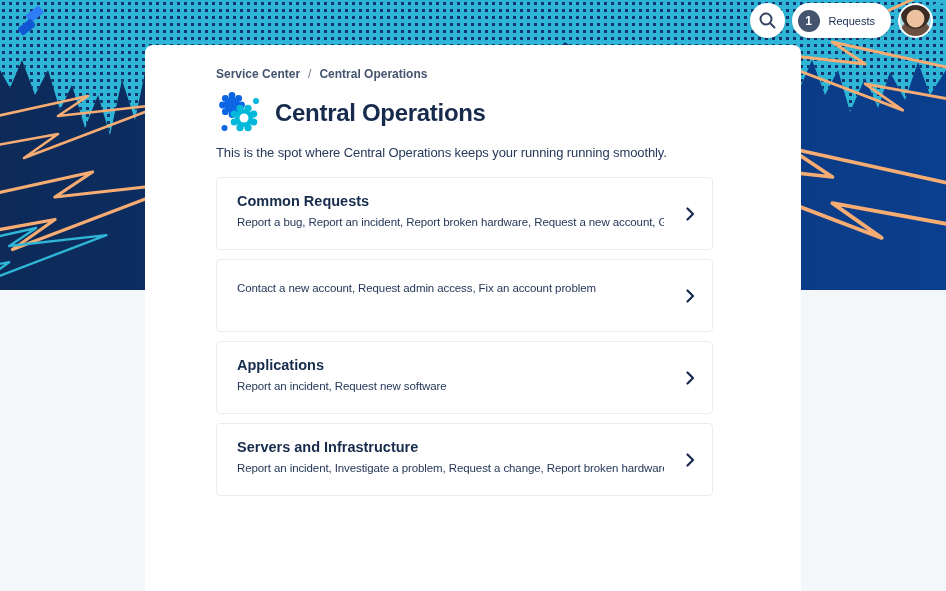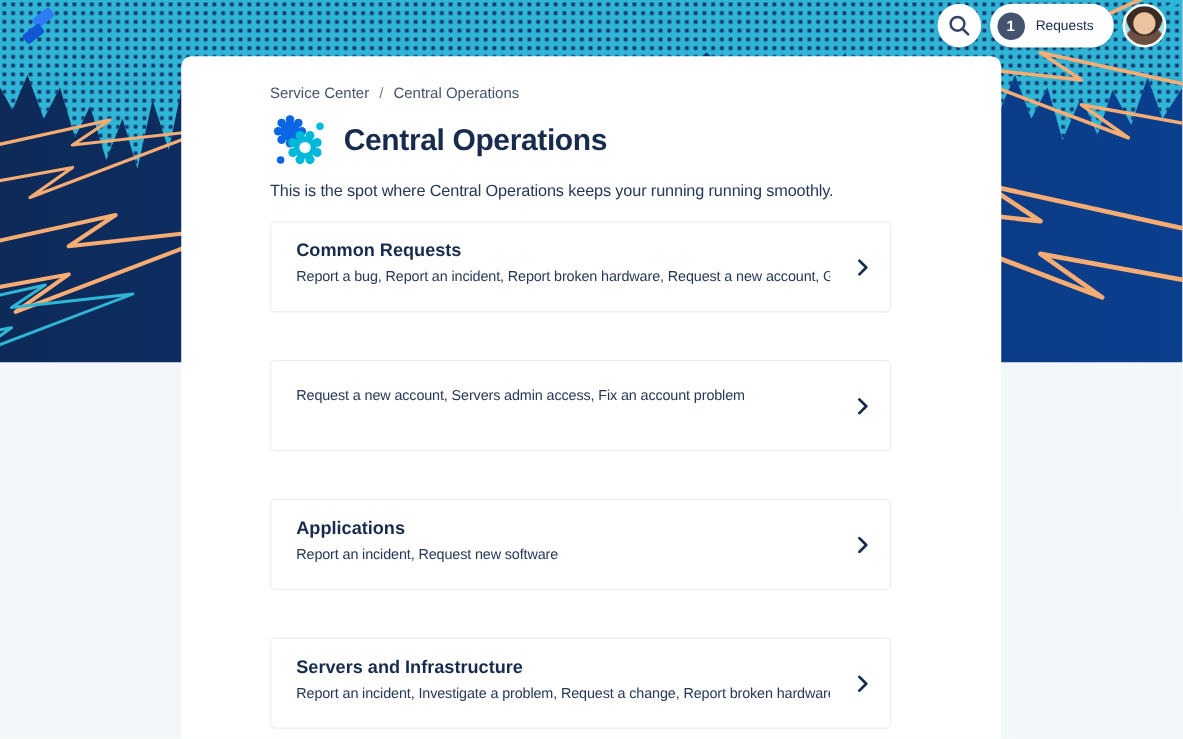--- a/index.html
+++ b/index.html
@@ -36,35 +36,35 @@
       linear-gradient(180deg,#8fd8e8 0%, #bfe8f0 100%);
   }
 
   
   .panel{
     position:absolute;left:145px;top:45px;width:656px;height:546px;z-index:2;
     background:#fff;border-radius:8px 8px 0 0;box-sizing:border-box;
     padding:22px 88px 0 71px;
   }
   .breadcrumb{display:flex;align-items:center;gap:8px;font-size:12px;color:#44546E;}
-  .breadcrumb a{color:#44546E;text-decoration:none;cursor:pointer;}
+  .breadcrumb a{color:#44546E;text-decoration:none;cursor:pointer;font-weight:bold;}
   .breadcrumb .sep{color:#6B778C;}
   .header-row{display:flex;align-items:center;gap:13px;margin-top:9px;}
   .project-logo{width:46px;height:46px;flex:0 0 auto;}
   h1{margin:0;font-size:24px;font-weight:600;letter-spacing:-0.3px;color:#172B4D;}
   .subtitle{margin:9px 0 0 0;font-size:13px;letter-spacing:-0.1px;color:#253858;}
 
   .section-heading{display:flex;align-items:center;gap:12px;margin-top:54px;}
   .section-heading h2{margin:0;font-size:14.5px;font-weight:700;color:#172B4D;}
 
   .cards{margin-top:17px;}
   .card{
     display:block;position:relative;width:497px;box-sizing:border-box;
     background:#FFFFFF;border:1px solid #EBECF0;border-radius:4px;
-    padding:15px 48px 15px 20px;margin-bottom:38px;min-height:73px;
+    padding:15px 48px 15px 20px;margin-bottom:9px;min-height:73px;
     text-decoration:none;color:inherit;cursor:pointer;
   }
   .card-title{font-size:14.5px;font-weight:600;color:#172B4D;}
   .card-desc{font-size:11.5px;letter-spacing:-0.1px;color:#253858;margin-top:7px;white-space:nowrap;overflow:hidden;}
   .chevron{position:absolute;right:17px;top:50%;transform:translateY(-50%);display:flex;}
 </style>
 </head>
 <body>
 
 <div class="banner">
@@ -171,21 +171,21 @@
       <div class="card-title">Common Requests</div>
       <div class="card-desc">Report a bug, Report an incident, Report broken hardware, Request a new account, Get help</div>
       <span class="chevron">
         <svg width="9" height="14" viewBox="0 0 9 14">
             <path d="M1.5,1.5 L7,7 L1.5,12.5" fill="none" stroke="#172B4D" stroke-width="2.2" stroke-linecap="round" stroke-linejoin="round"></path>
           </svg>
       </span>
     </a>
 
     <a class="card">
-      <div class="card-desc">Request a new account, Servers admin access, Fix an account problem</div>
+      <div class="card-desc">Contact a new account, Request admin access, Fix an account problem</div>
       <span class="chevron">
         <svg width="9" height="14" viewBox="0 0 9 14">
             <path d="M1.5,1.5 L7,7 L1.5,12.5" fill="none" stroke="#172B4D" stroke-width="2.2" stroke-linecap="round" stroke-linejoin="round"></path>
           </svg>
       </span>
     </a>
 
     <a class="card">
       <div class="card-title">Applications</div>
       <div class="card-desc">Report an incident, Request new software</div>

